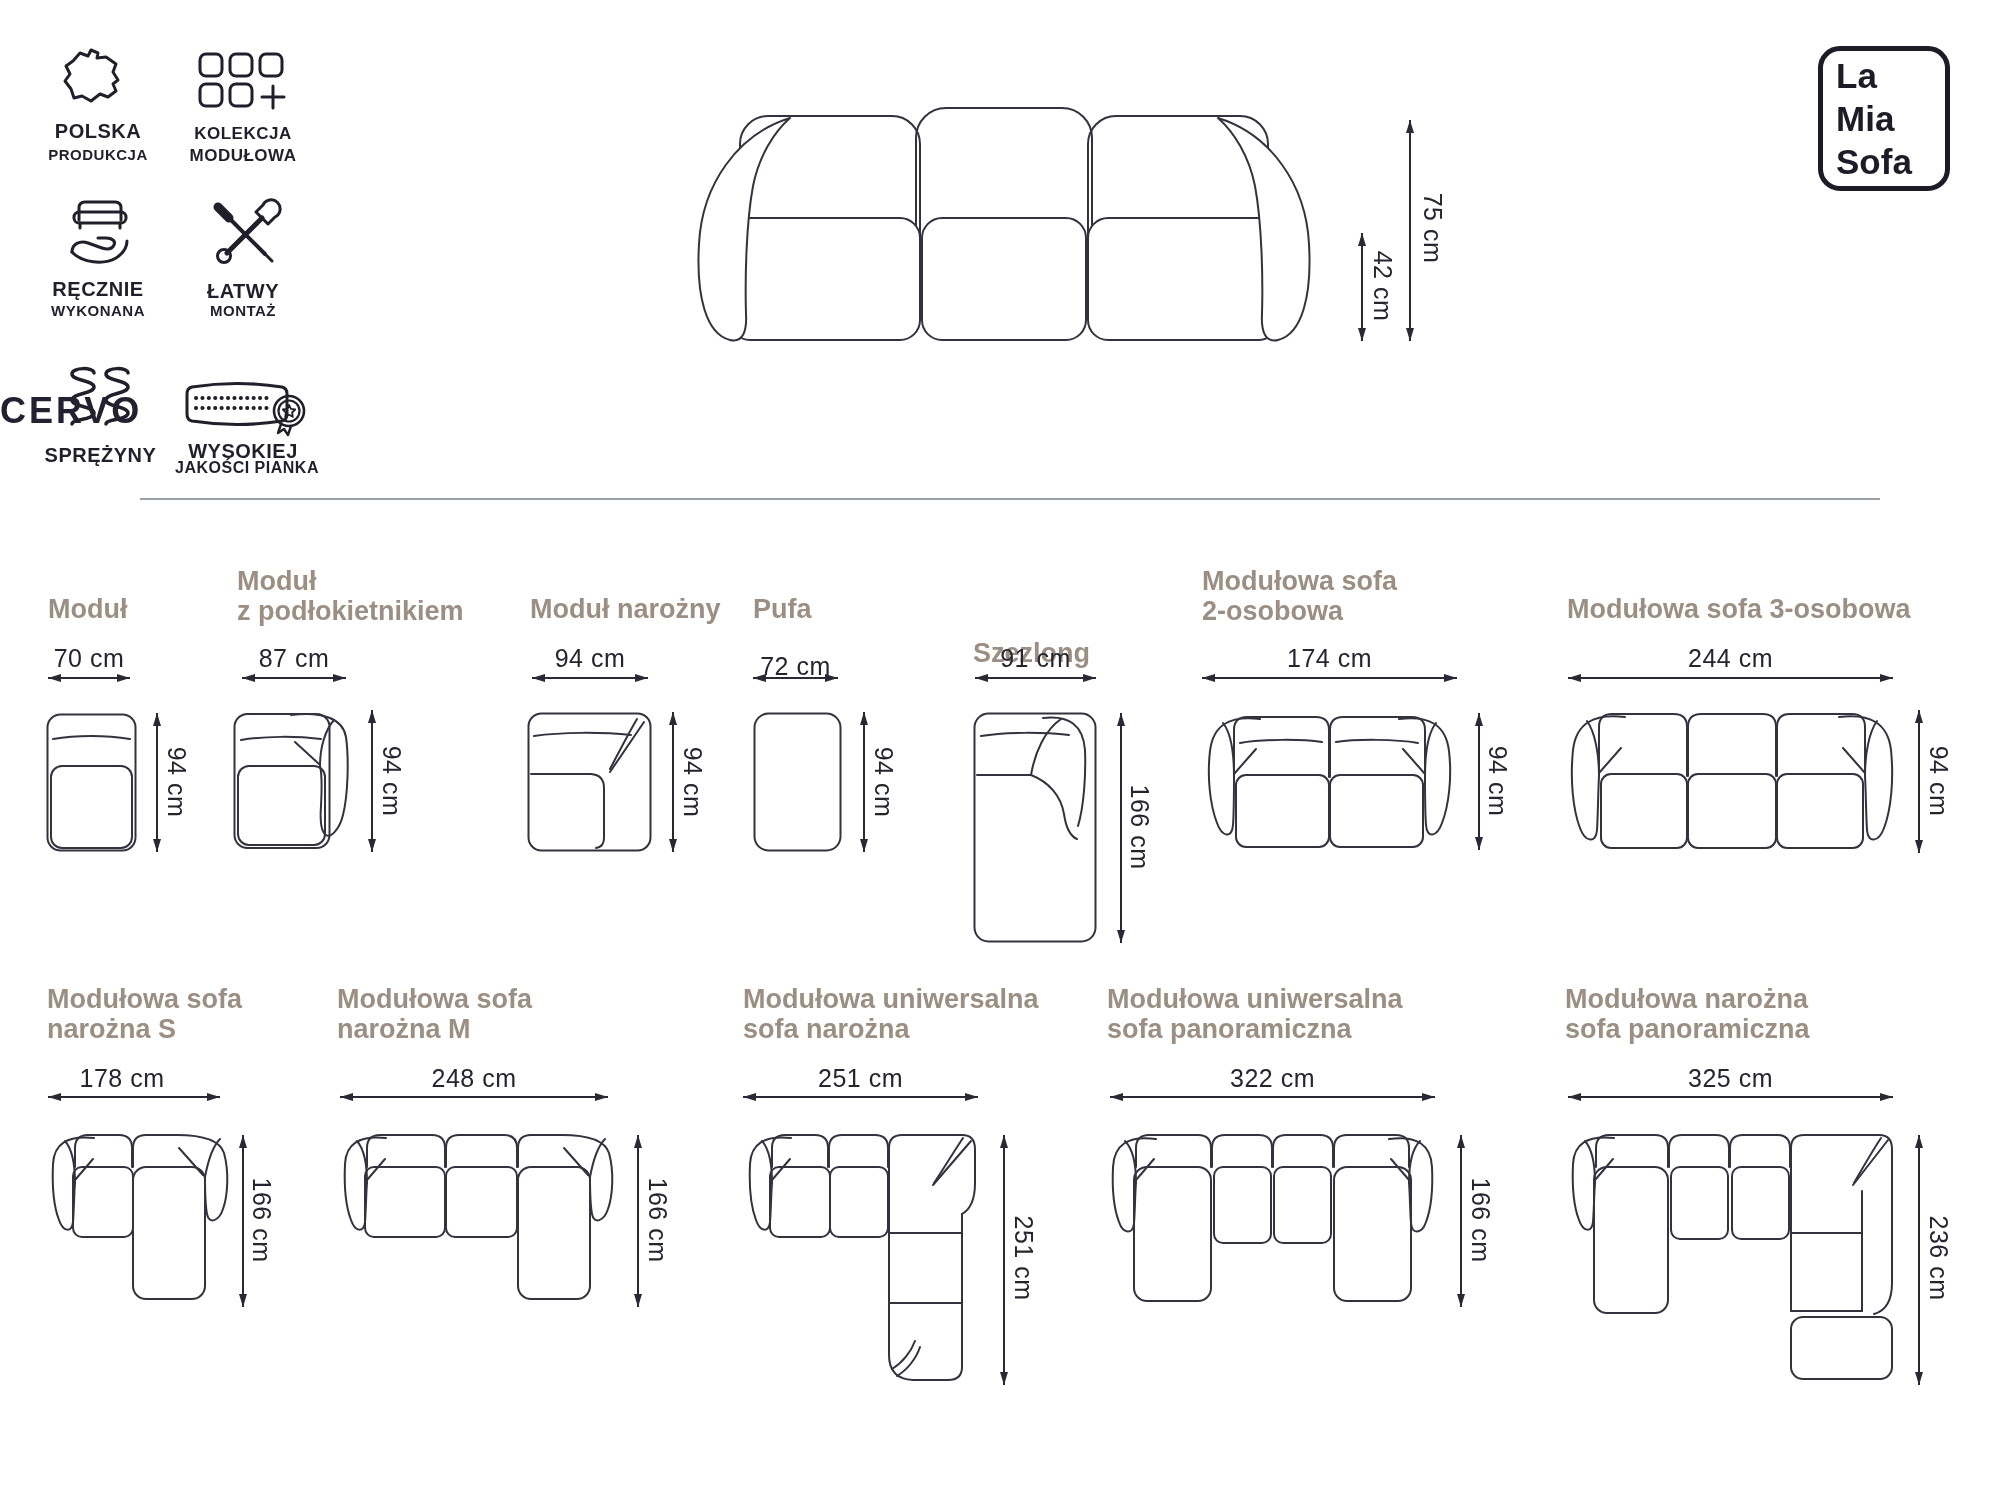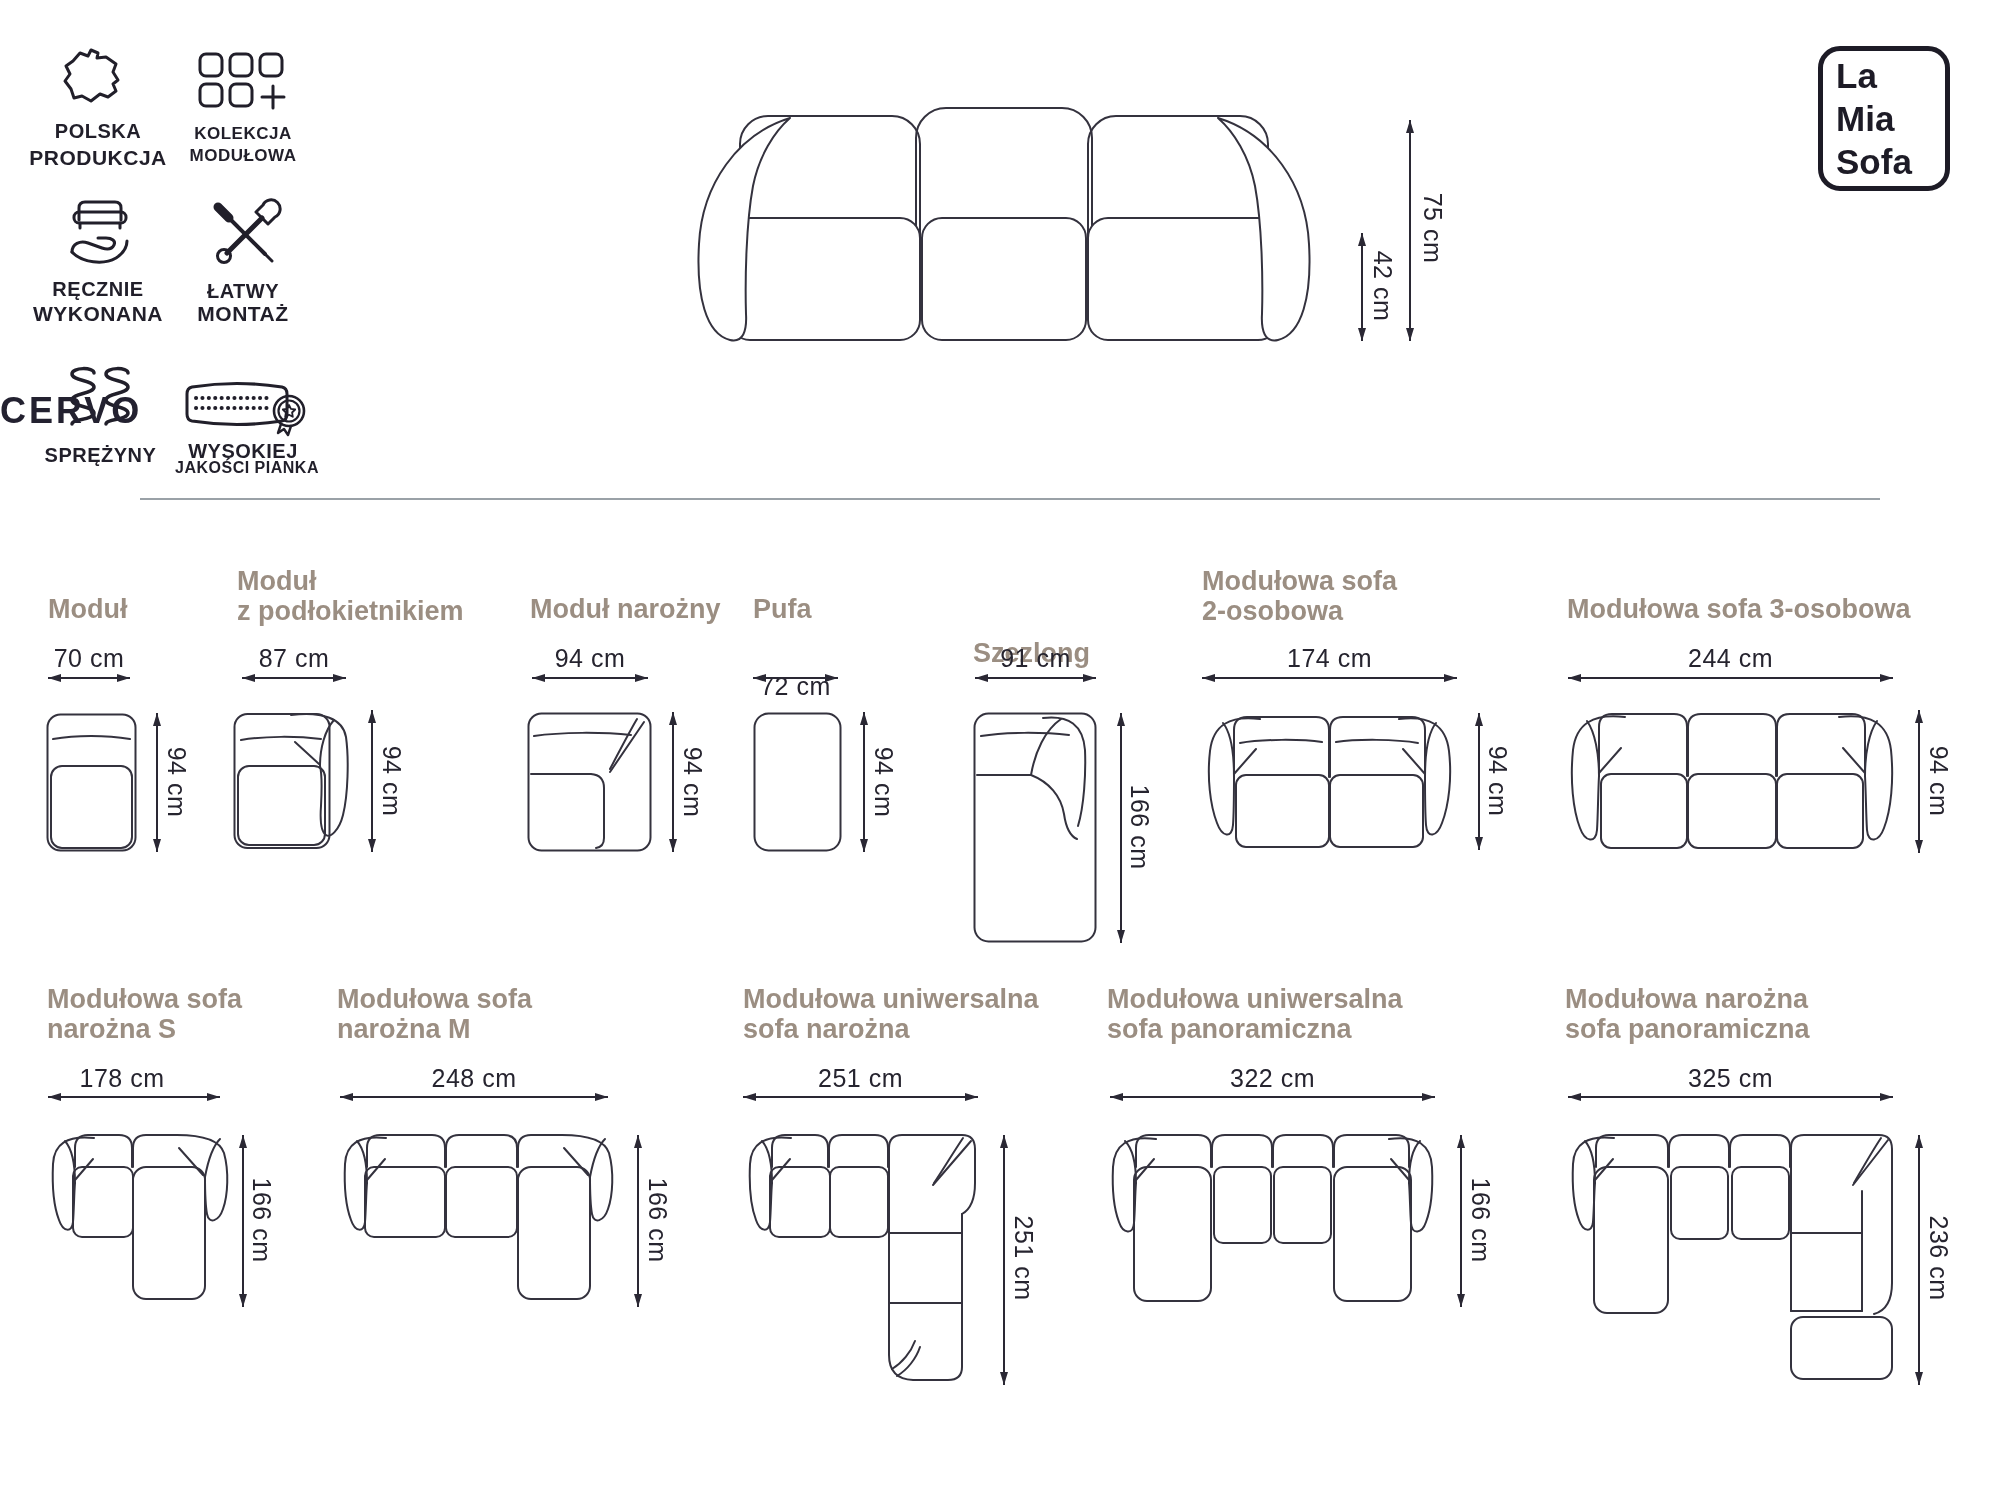--- a/index.html
+++ b/index.html
@@ -23,21 +23,21 @@
   .vdim::after{content:"";position:absolute;bottom:0;left:-5.5px;width:0;height:0;
       border-left:4.5px solid transparent;border-right:4.5px solid transparent;border-top:13px solid var(--ink);}
   .divider{position:absolute;left:140px;top:498px;width:1740px;height:2px;background:#9aa1a7;}
   svg.draw{position:absolute;overflow:visible;}
   svg.draw *{stroke:#34323e;stroke-width:2;fill:none;stroke-linecap:round;stroke-linejoin:round;}
   svg.draw .wfill{fill:#ffffff;}
   svg.icon{position:absolute;overflow:visible;}
   svg.icon *{stroke:#211f2a;stroke-width:3;fill:none;stroke-linecap:round;stroke-linejoin:round;}
   .bline{position:absolute;text-align:center;color:#211f2a;font-weight:700;}
   .bbig{font-size:20px;letter-spacing:.5px;}
-  .bsmall{font-size:21px;letter-spacing:.5px;}
+  .bsmall{font-size:15px;letter-spacing:.5px;}
   .bmid{font-size:17px;letter-spacing:.5px;}
   .logo{position:absolute;left:1818px;top:46px;width:122px;height:135px;border:5px solid #1d1b26;
         border-radius:22px;background:#fff;}
   .logo div{margin-left:13px;font-weight:700;font-size:35px;line-height:43px;color:#1d1b26;margin-top:0;}
   .logo div:first-child{margin-top:3px;}
 </style>
 </head>
 <body>
 
 <div id="page">
@@ -155,21 +155,21 @@
     <rect x="1.5" y="1.5" width="122" height="137" rx="13"></rect>
     <path d="M 7,24 C 34,20 76,20 104,23"></path>
     <path d="M 117,10 L 83,60"></path>
     <path d="M 110,7 C 100,24 90,44 83,57"></path>
     <path d="M 4,62 L 64,62 Q 77,63 77,76 L 77,126 Q 77,135 69,136"></path>
   </svg>
   <div class="vdim" style="left:672px;top:712px;height:140px;"></div>
   <div class="vlab" style="left:692px;top:782px;">94 cm</div>
 
   <div class="title" style="left:753px;top:594px;">Pufa</div>
-  <div class="wlab" style="left:753px;top:672px;width:85px;">72 cm</div>
+  <div class="wlab" style="left:753px;top:652px;width:85px;">72 cm</div>
   <div class="hdim" style="left:753px;top:677px;width:85px;"></div>
   <svg class="draw" style="left:753px;top:712px" width="89" height="140" viewBox="0 0 89 140">
     <rect x="1.5" y="1.5" width="86" height="137" rx="14"></rect>
   </svg>
   <div class="vdim" style="left:863px;top:712px;height:140px;"></div>
   <div class="vlab" style="left:883px;top:782px;">94 cm</div>
 
   <div class="title" style="left:973px;top:594px;margin-top:44px;">Szezlong</div>
   <div class="wlab" style="left:975px;top:644px;width:121px;">91 cm</div>
   <div class="hdim" style="left:975px;top:677px;width:121px;"></div>

